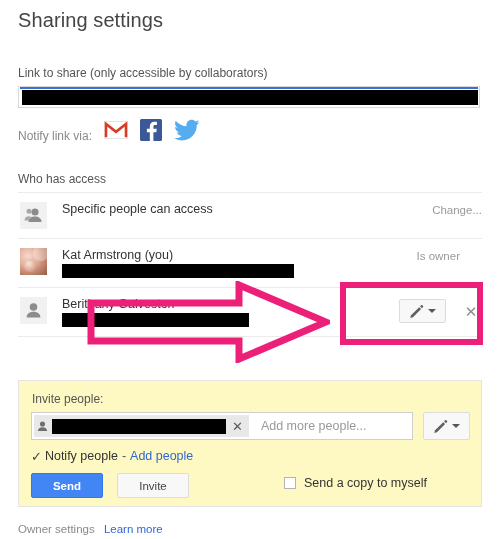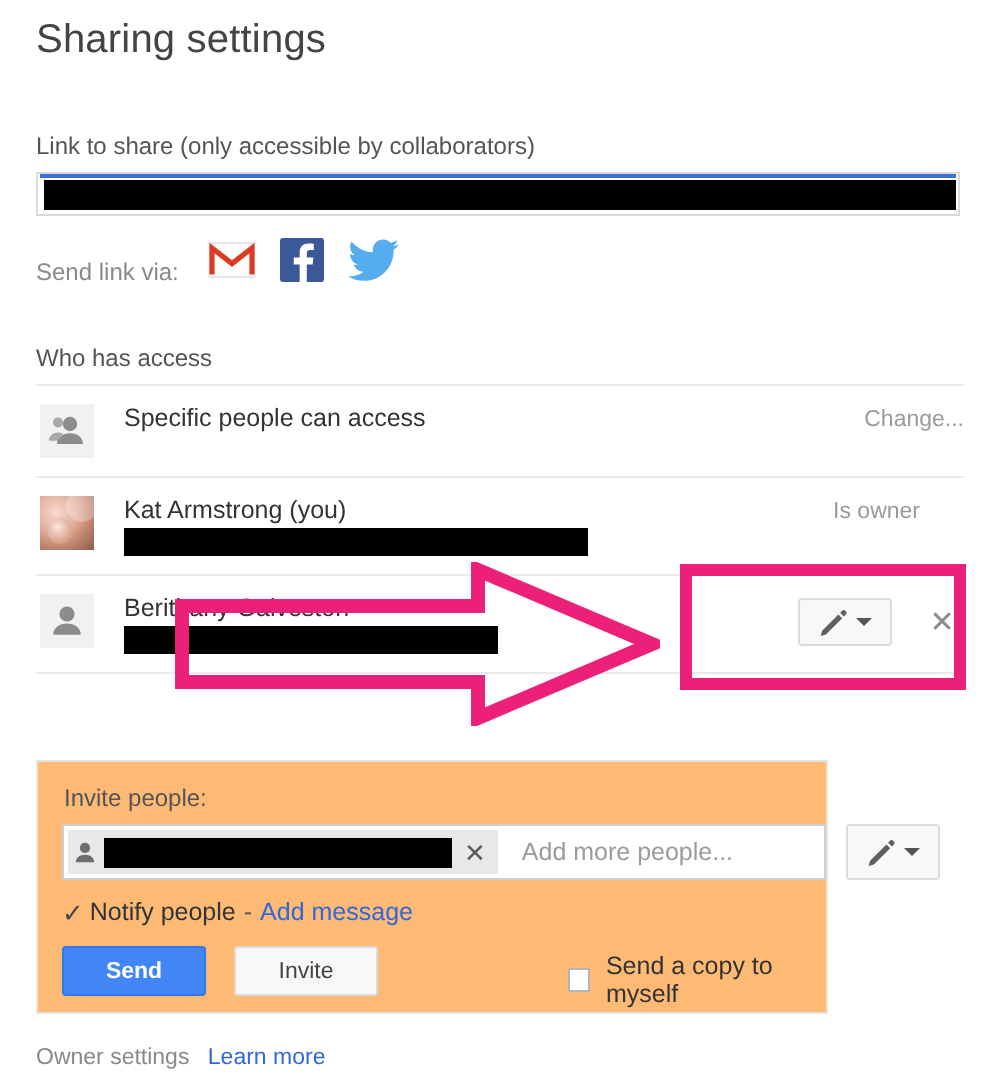--- a/index.html
+++ b/index.html
@@ -196,23 +196,23 @@
     margin-left: 14px;
     cursor: pointer;
     line-height: 1;
   }
 
   
   .invite-panel {
     position: absolute;
     left: 18px;
     top: 380px;
-    width: 396px;
+    width: 464px;
     height: 127px;
-    background: #fdba74;
+    background: #fef9c3;
     border: 1px solid #e4e4e4;
     box-sizing: border-box;
   }
   .invite-label {
     position: absolute;
     left: 13px;
     top: 11px;
     font-size: 12px;
     color: #555555;
   }
@@ -382,21 +382,21 @@
 <body>
 
 <div class="page-title">Sharing settings</div>
 
 <div class="link-label">Link to share (only accessible by collaborators)</div>
 <div class="link-input">
   <div class="focusline"></div>
   <div class="redact"></div>
 </div>
 
-<div class="share-via-label">Send link via:</div>
+<div class="share-via-label">Notify link via:</div>
 <div class="social-row">
   <span class="ico-btn">
     <svg width="24" height="20" viewBox="0 0 24 20">
       <rect x="0.8" y="1.5" width="22.4" height="17" fill="#ffffff" stroke="#e6e6e6" stroke-width="1"></rect>
       <path d="M2 17.2 V4.0 L12 11.8 L22 4.0 V17.2" fill="none" stroke="#db3b24" stroke-width="2.6" stroke-linejoin="miter"></path>
     </svg>
   </span>
   <span class="ico-btn">
     <svg width="22" height="22" viewBox="0 0 22 22">
       <rect x="0" y="0" width="22" height="22" rx="1.5" fill="#3b5998"></rect>
@@ -494,21 +494,21 @@
       <path d="M2.2 12.1 L1.4 14.9 L4.2 14.1 L12.9 5.4 L10.9 3.4 z" fill="#5f5f5f"></path>
       <path d="M11.8 2.5 L13.8 4.5 L15.0 3.3 c0.35 -0.35 0.35 -0.9 0 -1.25 l -0.75 -0.75 c -0.35 -0.35 -0.9 -0.35 -1.25 0 z" fill="#5f5f5f"></path>
     </svg>
     <span class="caret"></span>
   </span>
 
   <div class="notify-row">
     <span class="check-mark">✓</span>
     <span>Notify people</span>
     <span class="dash">-</span>
-    <span class="blue-link">Add message</span>
+    <span class="blue-link">Add people</span>
   </div>
 
   <div class="btn-row">
     <span class="btn-send">Send</span>
     <span class="btn-cancel">Invite</span>
   </div>
 
   <div class="copy-row">
     <span class="cbox"></span>
     <span>Send a copy to myself</span>

